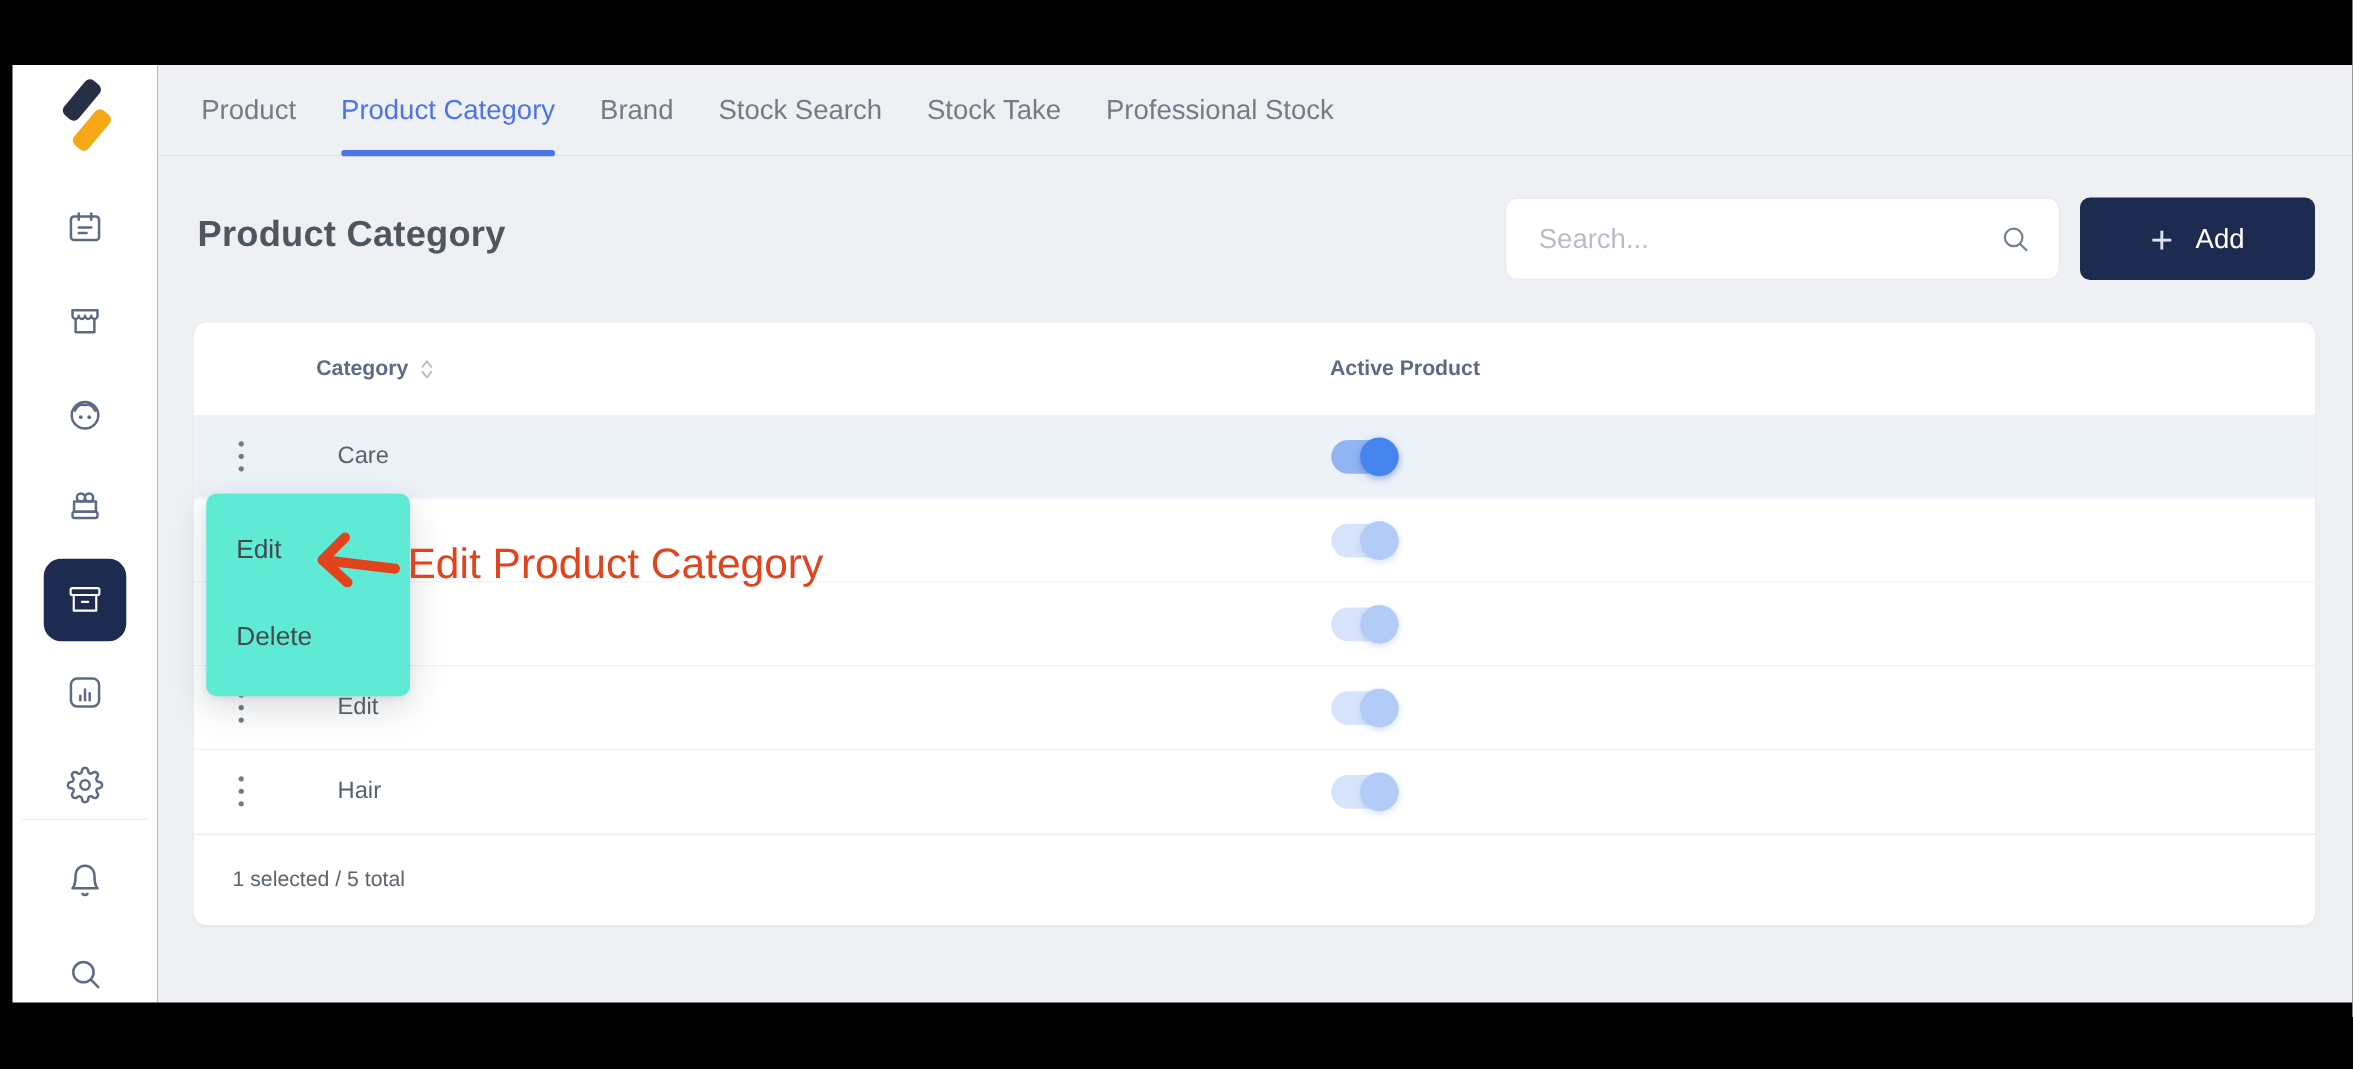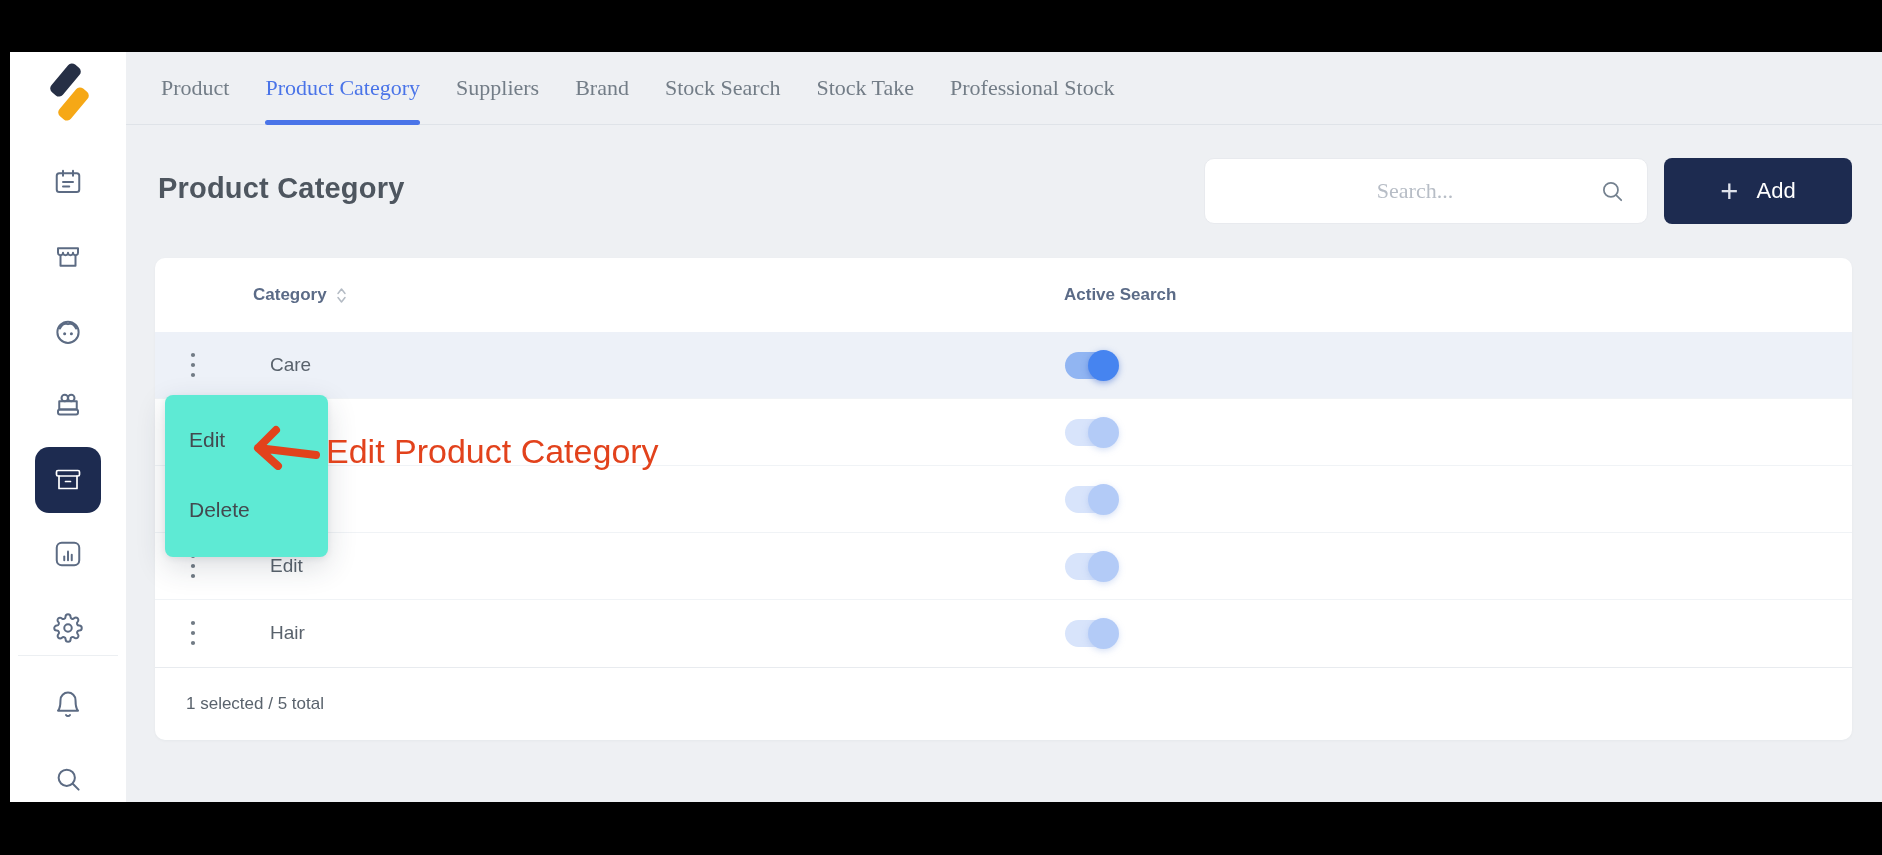--- a/index.html
+++ b/index.html
@@ -18,31 +18,31 @@
   .side-item .dotfill{fill:#5c6b83;stroke:none;}
   .side-active{position:absolute;left:25px;top:395px;width:66px;height:66px;background:#1d2b50;border-radius:14px;display:flex;align-items:center;justify-content:center;cursor:pointer;}
   .side-active svg{stroke:#ffffff;fill:none;stroke-width:1.7;stroke-linecap:round;stroke-linejoin:round;}
   .side-divider{position:absolute;left:8px;right:8px;top:603px;height:1px;background:#eceff2;}
 
   
   .main{flex:1;background:#eef0f3;position:relative;}
 
   
   .tabbar{position:absolute;left:0;right:0;top:0;height:72px;border-bottom:1px solid #dfe3e8;
-          display:flex;align-items:center;gap:36px;padding-left:35px;font-family:Liberation Serif, serif;}
+          display:flex;align-items:center;gap:36px;padding-left:35px;}
   .tab{font-size:22px;color:#737d87;cursor:pointer;position:relative;height:100%;display:flex;align-items:center;}
   .tab.active{color:#4a74e8;}
   .tab.active::after{content:"";position:absolute;left:0;right:0;bottom:-1px;height:5px;border-radius:3px;background:#4a74e8;}
 
   
   .page-title{position:absolute;left:32px;top:120px;font-size:29px;font-weight:700;color:#4e565f;letter-spacing:.2px;}
   .searchbox{position:absolute;left:1078px;top:106px;width:444px;height:66px;background:#fff;border:1px solid #e8eaee;
              border-radius:10px;box-sizing:border-box;display:flex;align-items:center;}
-  .searchbox input{flex:1;border:none;outline:none;background:transparent;font-family:Liberation Serif, serif;
-                   font-size:22px;color:#a16207;padding:0 0 0 26px;text-align:center;}
+  .searchbox input{flex:1;border:none;outline:none;background:transparent;font-family:Liberation Sans, sans-serif;
+                   font-size:22px;color:#a16207;padding:0 0 0 26px;}
   .searchbox input::placeholder{color:#b7bdc6;}
   .searchbox .mag{margin-right:22px;flex:none;display:flex;cursor:pointer;}
   .add-btn{position:absolute;left:1538px;top:106px;width:188px;height:66px;background:#1d2b50;border-radius:8px;
            display:flex;align-items:center;justify-content:center;cursor:pointer;}
   .add-btn .plus{color:#dfe3ec;font-size:31px;font-weight:400;margin-right:18px;line-height:1;}
   .add-btn .lbl{color:#ffffff;font-size:22px;}
 
   
   .card{position:absolute;left:29px;top:206px;width:1697px;height:482px;background:#fff;border-radius:10px;
         box-shadow:0 1px 3px rgba(30,40,60,.04);}
@@ -163,21 +163,20 @@
         <line x1="15.8" y1="15.8" x2="20.5" y2="20.5"></line>
       </svg>
     </div>
   </div>
 
   <div class="main">
 
     <div class="tabbar">
         <div class="tab">Product</div>
         <div class="tab active">Product Category</div>
-        <div class="tab">Suppliers</div>
         <div class="tab">Brand</div>
         <div class="tab">Stock Search</div>
         <div class="tab">Stock Take</div>
         <div class="tab">Professional Stock</div>
       </div>
 
     <div class="page-title">Product Category</div>
 
     <div class="searchbox">
       <input type="text" placeholder="Search..." style="">
@@ -198,21 +197,21 @@
       <div class="thead">
         <div class="th-cat">
           <span>Category</span>
           <span class="sort">
             <svg width="11" height="17" viewBox="0 0 11 17" fill="none" stroke="#b4bbc4" stroke-width="1.5" stroke-linecap="round" stroke-linejoin="round">
               <path d="M2 6.5 L5.5 2 L9 6.5"></path>
               <path d="M2 10.5 L5.5 15 L9 10.5"></path>
             </svg>
           </span>
         </div>
-        <div class="th-status">Active Search</div>
+        <div class="th-status">Active Product</div>
       </div>
 
       <div>
           <div class="row highlighted">
     <button class="kebab">
       <svg width="10" height="30" viewBox="0 0 10 30">
         <circle cx="5" cy="5" r="2.1" fill="#717b85"></circle>
         <circle cx="5" cy="15" r="2.1" fill="#717b85"></circle>
         <circle cx="5" cy="25" r="2.1" fill="#717b85"></circle>
       </svg>

